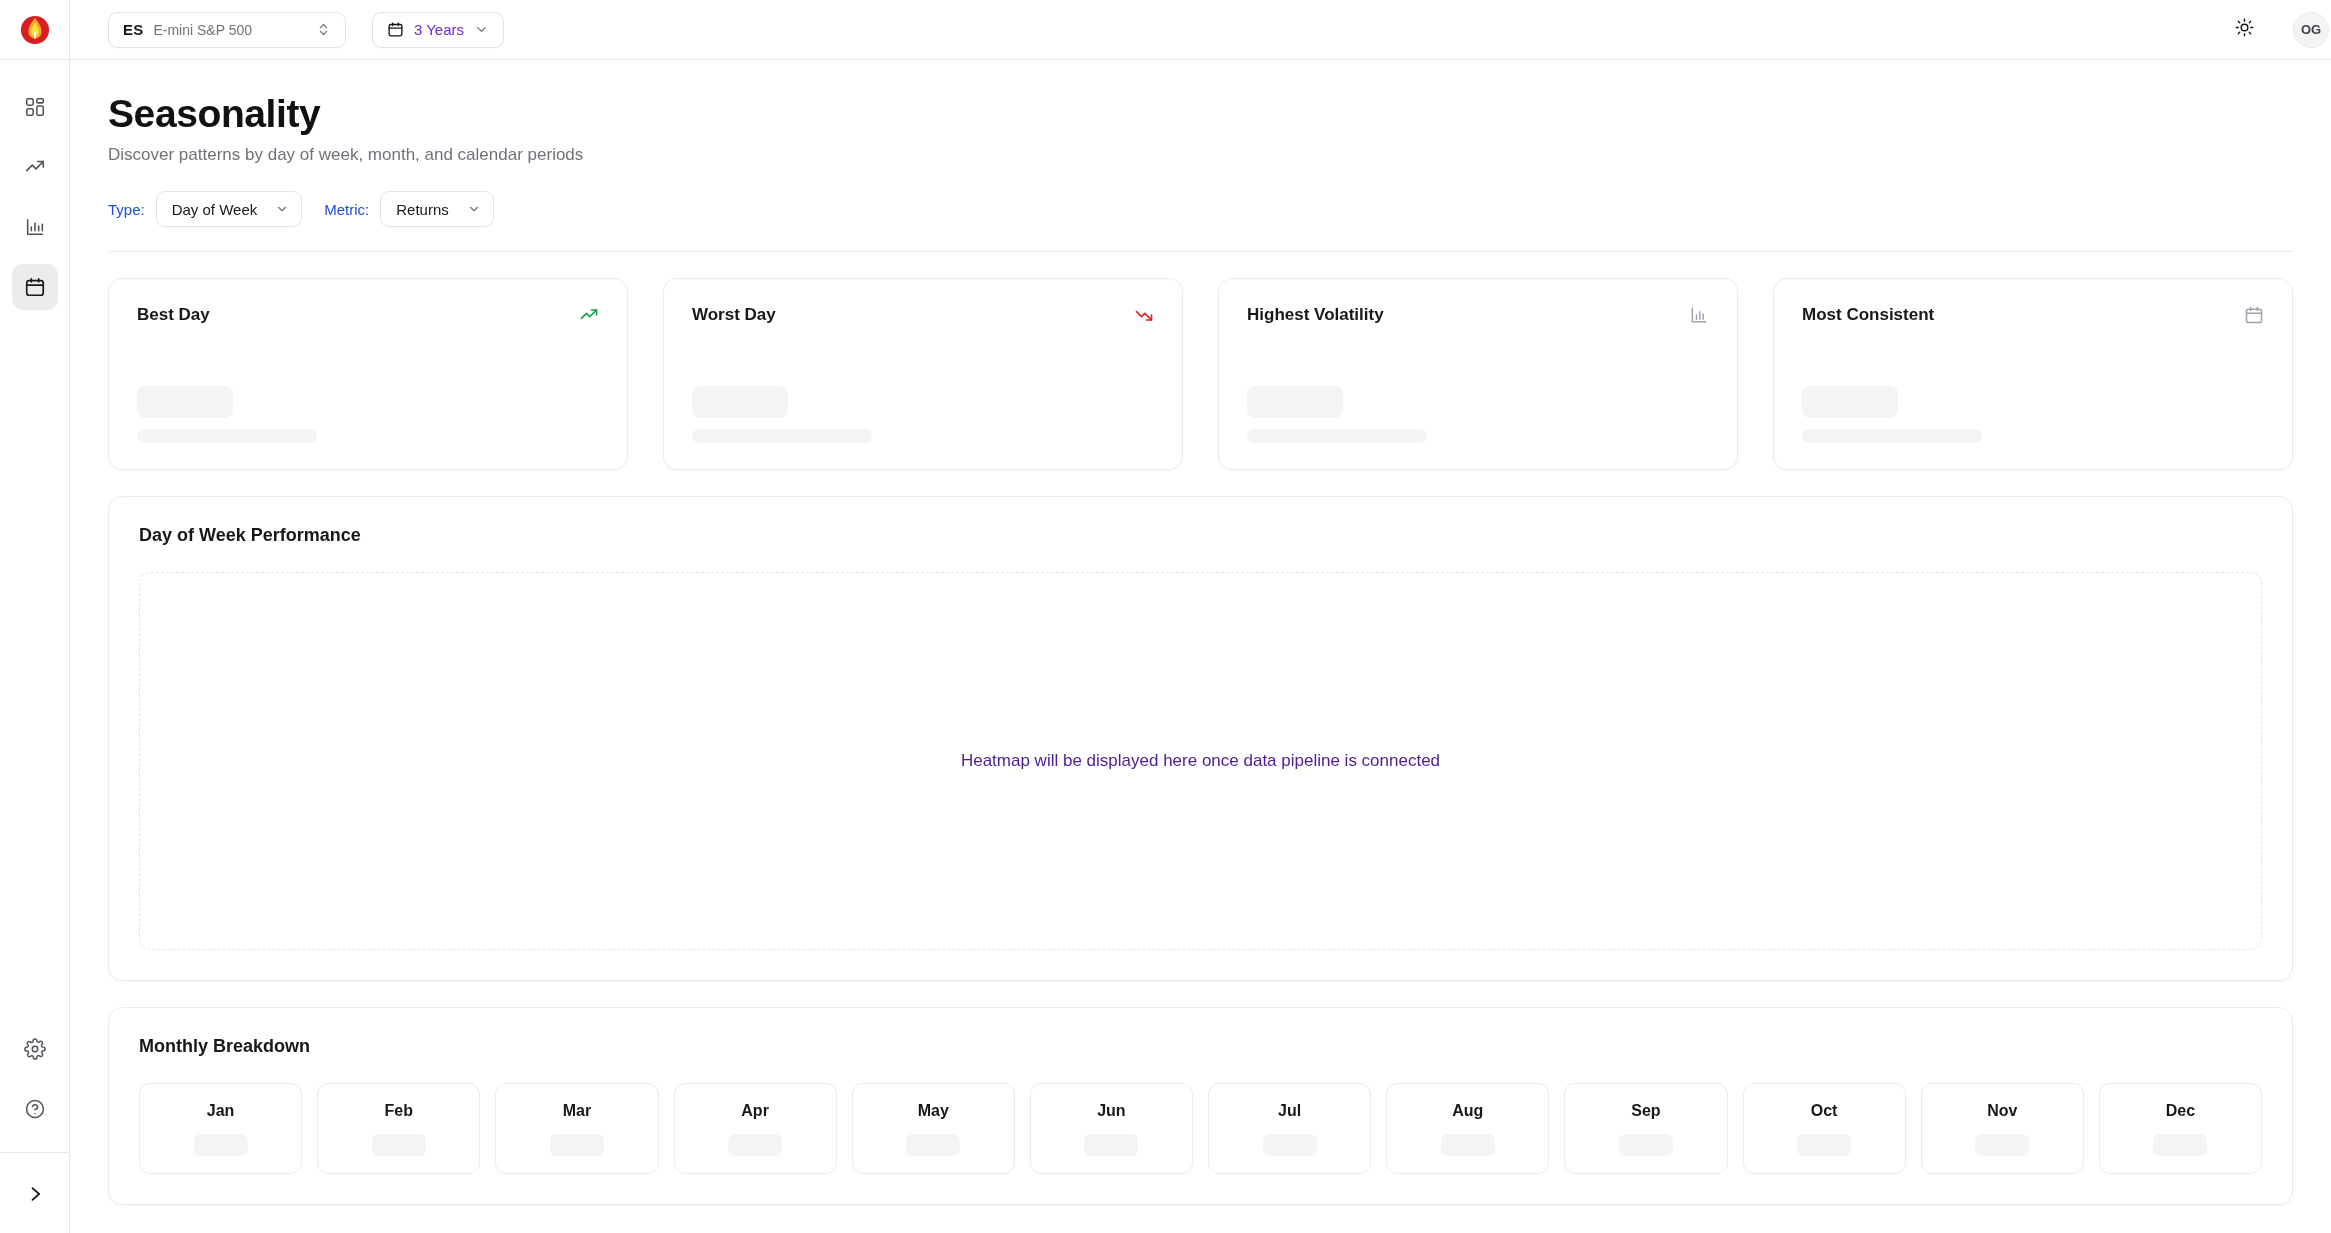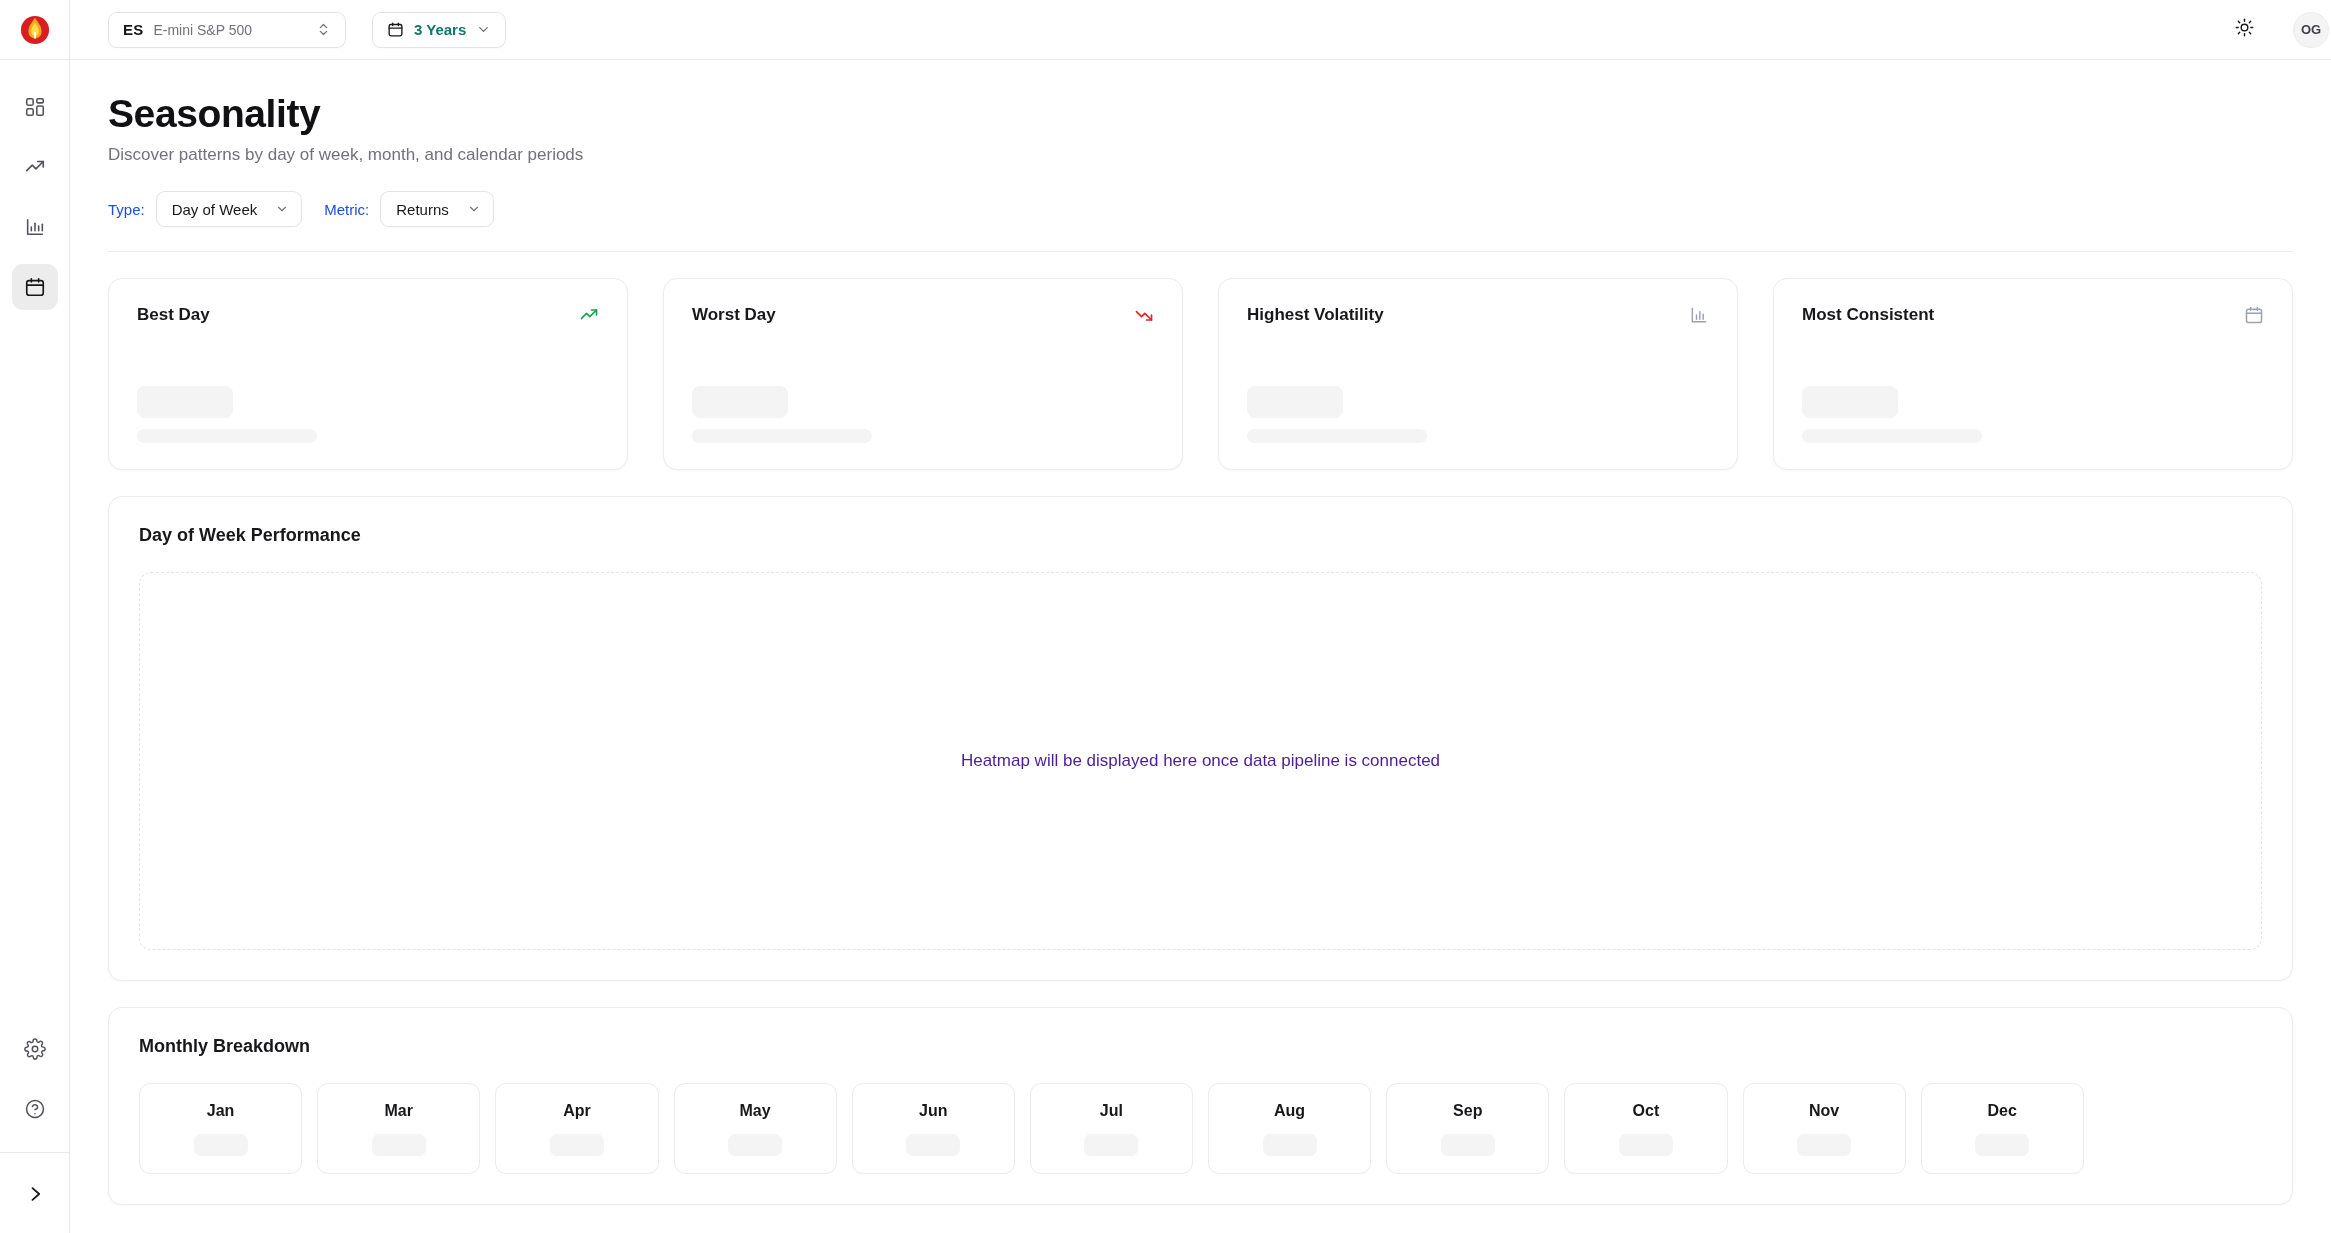--- a/index.html
+++ b/index.html
@@ -79,21 +79,21 @@
     align-items: center;
     gap: 10px;
     padding: 0 14px;
     cursor: pointer;
     box-shadow: 0 1px 1px rgba(0,0,0,0.02);
   }
   .sym-code { font-size: 15px; font-weight: 700; color: #18181b; letter-spacing: .2px; }
   .sym-name { font-size: 14px; color: #71717a; }
   .sel-gap { width: 44px; }
   .chev-updown { color: #71717a; display: flex; }
-  .period-label { font-size: 15px; font-weight: 700; color: #0f766e; }
+  .period-label { font-size: 15px; font-weight: 400; color: #6d28d9; }
   .cal-ico { color: #18181b; display: flex; }
   .chev-down { color: #71717a; display: flex; }
   .topbar-spacer { flex: 1 1 auto; }
   .icon-btn {
     width: 34px; height: 34px; border-radius: 8px;
     display: flex; align-items: center; justify-content: center;
     color: #18181b; cursor: pointer; background: transparent;
   }
   .avatar {
     width: 36px; height: 36px; border-radius: 50%;
@@ -452,20 +452,24 @@
         </section>
 
         <section class="panel">
           <h2 class="panel-title">Monthly Breakdown</h2>
           <div class="months-grid">
             <div class="month-card">
                 <span class="month-label">Jan</span>
                 <span class="sk-month"></span>
               </div>
             <div class="month-card">
+                <span class="month-label">Feb</span>
+                <span class="sk-month"></span>
+              </div>
+            <div class="month-card">
                 <span class="month-label">Mar</span>
                 <span class="sk-month"></span>
               </div>
             <div class="month-card">
                 <span class="month-label">Apr</span>
                 <span class="sk-month"></span>
               </div>
             <div class="month-card">
                 <span class="month-label">May</span>
                 <span class="sk-month"></span>

